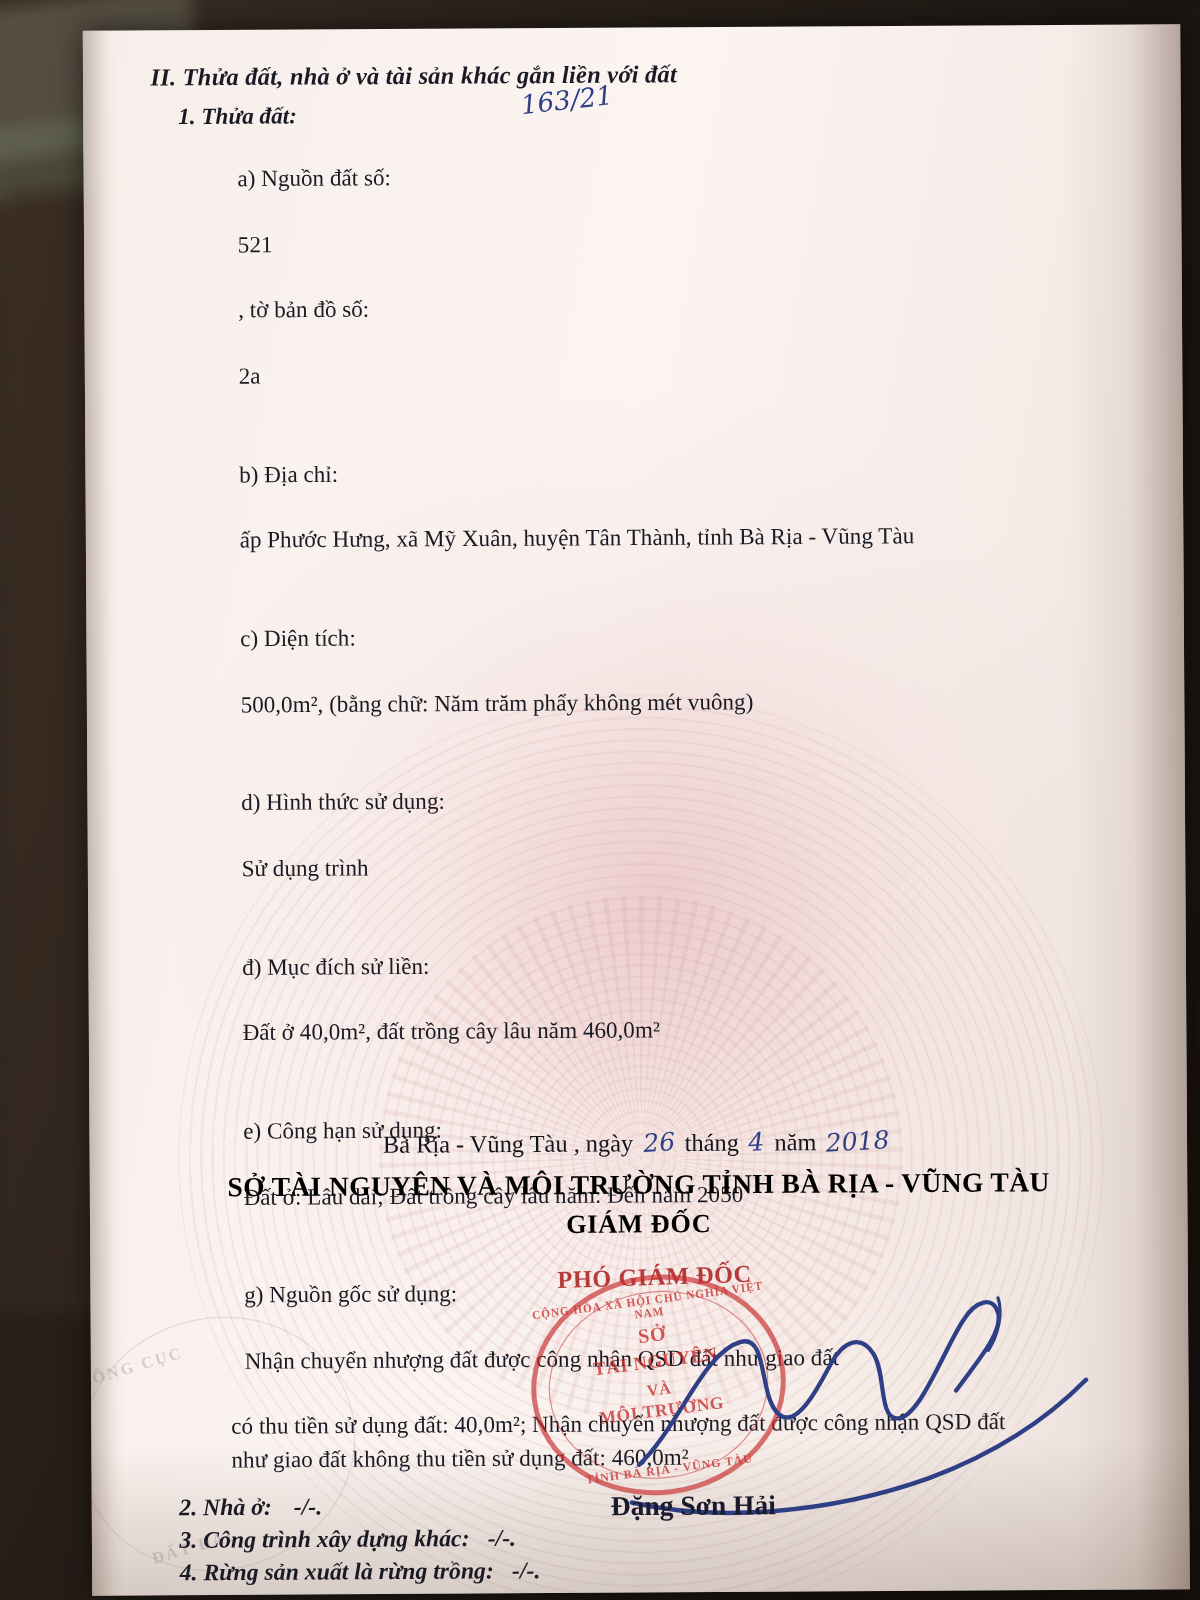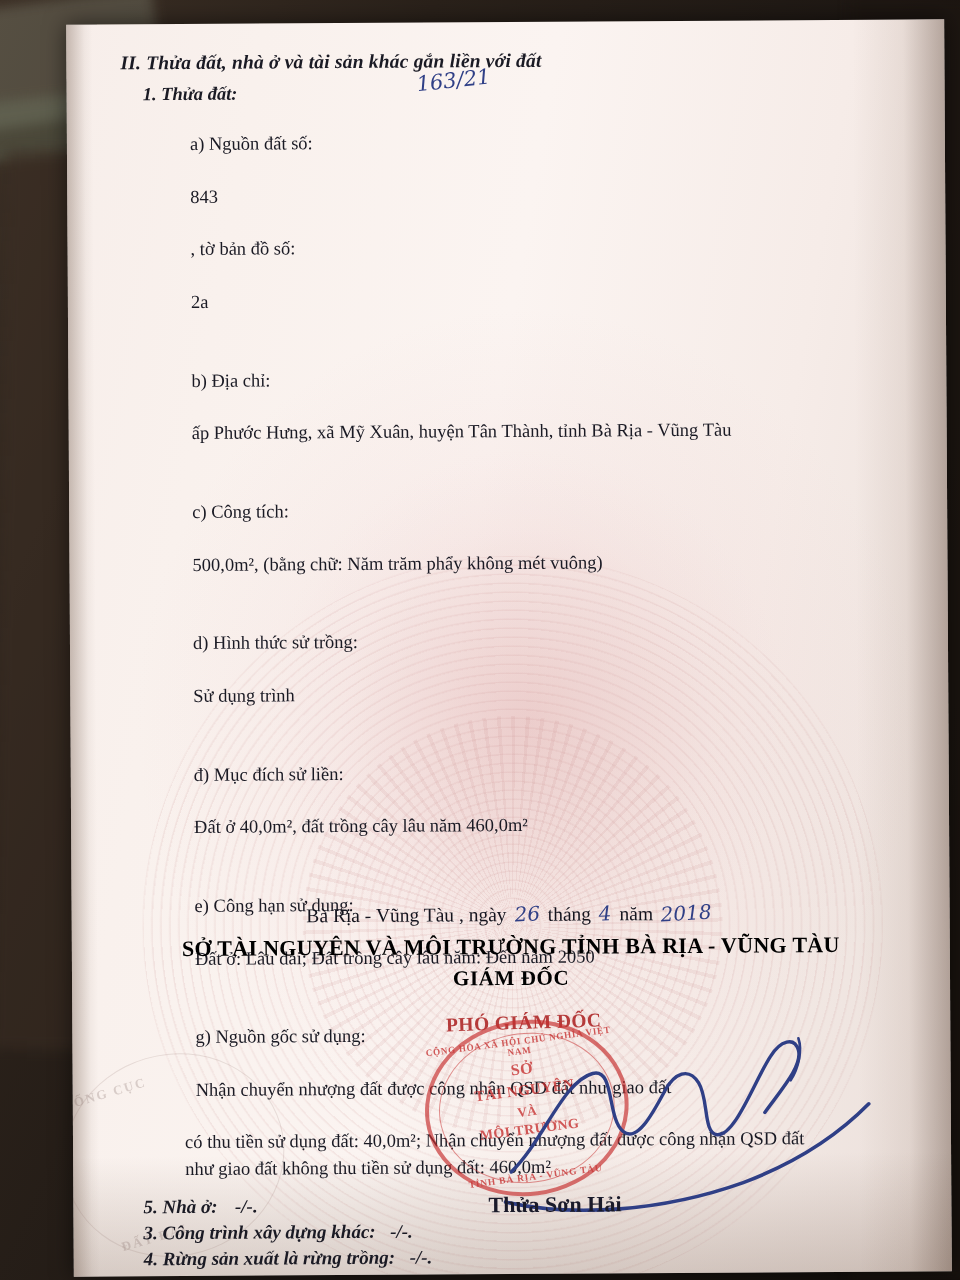--- a/index.html
+++ b/index.html
@@ -306,41 +306,41 @@
 
       <div class="hw-top">163/21</div>
 
       <div class="sec-title">II. Thửa đất, nhà ở và tài sản khác gắn liền với đất</div>
 
       <div class="sub-title">1. Thửa đất:</div>
 
       <div class="line">
         <span class="label-inline">a) Nguồn đất số:</span>
         <span style="display:inline-block;width:26px"></span>
-        <span class="value-inline">843</span>
+        <span class="value-inline">521</span>
         <span style="display:inline-block;width:36px"></span>
         <span class="label-inline">, tờ bản đồ số:</span>
         <span style="display:inline-block;width:46px"></span>
         <span class="value-inline">2a</span>
       </div>
 
       <div class="line">
         <span class="label-inline">b) Địa chỉ:</span>
         <span style="display:inline-block;width:6px"></span>
         <span class="value-inline">ấp Phước Hưng, xã Mỹ Xuân, huyện Tân Thành, tỉnh Bà Rịa - Vũng Tàu</span>
       </div>
 
       <div class="line">
-        <span class="label-inline">c) Công tích:</span>
+        <span class="label-inline">c) Diện tích:</span>
         <span style="display:inline-block;width:26px"></span>
         <span class="value-inline">500,0m², (bằng chữ: Năm trăm phẩy không mét vuông)</span>
       </div>
 
       <div class="line">
-        <span class="label-inline">d) Hình thức sử trồng:</span>
+        <span class="label-inline">d) Hình thức sử dụng:</span>
         <span style="display:inline-block;width:18px"></span>
         <span class="value-inline">Sử dụng trình</span>
       </div>
 
       <div class="line">
         <span class="label-inline">đ) Mục đích sử liền:</span>
         <span style="display:inline-block;width:14px"></span>
         <span class="value-inline">Đất ở 40,0m², đất trồng cây lâu năm 460,0m²</span>
       </div>
 
@@ -354,21 +354,21 @@
         <span class="label-inline">g) Nguồn gốc sử dụng:</span>
         <span style="display:inline-block;width:6px"></span>
         <span class="value-inline">Nhận chuyển nhượng đất được công nhận QSD đất như giao đất</span>
       </div>
       <div class="line indent2">có thu tiền sử dụng đất: 40,0m²; Nhận chuyển nhượng đất được công nhận QSD đất</div>
       <div class="line indent2">như giao đất không thu tiền sử dụng đất: 460,0m²</div>
 
       <div style="height:10px"></div>
 
       <div class="item">
-        <span>5. Nhà ở:</span>
+        <span>2. Nhà ở:</span>
         <span style="display:inline-block;width:8px"></span>
         <span class="val">-/-.</span>
       </div>
       <div class="item">
         <span>3. Công trình xây dựng khác:</span>
         <span style="display:inline-block;width:5px"></span>
         <span class="val">-/-.</span>
       </div>
       <div class="item">
         <span>4. Rừng sản xuất là rừng trồng:</span>
@@ -405,16 +405,16 @@
         <div class="seal-line sl4">MÔI TRƯỜNG</div>
         <div class="seal-arc-bottom">TỈNH BÀ RỊA - VŨNG TÀU</div>
       </div>
 
       <svg class="sign-svg" width="380" height="200" viewBox="0 0 380 200">
         <path d="M8 150 C 40 120, 60 60, 90 52 C 112 46, 104 96, 120 110 C 134 122, 150 92, 162 70 C 172 52, 186 46, 196 62 C 206 78, 200 112, 214 114 C 232 116, 252 60, 268 36 C 278 20, 292 16, 296 30 C 300 46, 278 70, 262 92" fill="none" stroke="#2f3f86" stroke-width="3.4" stroke-linecap="round"></path>
         <path d="M296 18 C 300 30, 296 48, 288 60" fill="none" stroke="#2f3f86" stroke-width="2.6" stroke-linecap="round"></path>
         <path d="M2 180 C 70 196, 160 190, 240 162 C 300 140, 340 110, 366 84" fill="none" stroke="#2f3f86" stroke-width="3.6" stroke-linecap="round"></path>
       </svg>
 
-      <div class="signer">Thửa Sơn Hải</div>
+      <div class="signer">Đặng Sơn Hải</div>
     </div>
   </div>
 </div>
 
 </body></html>

